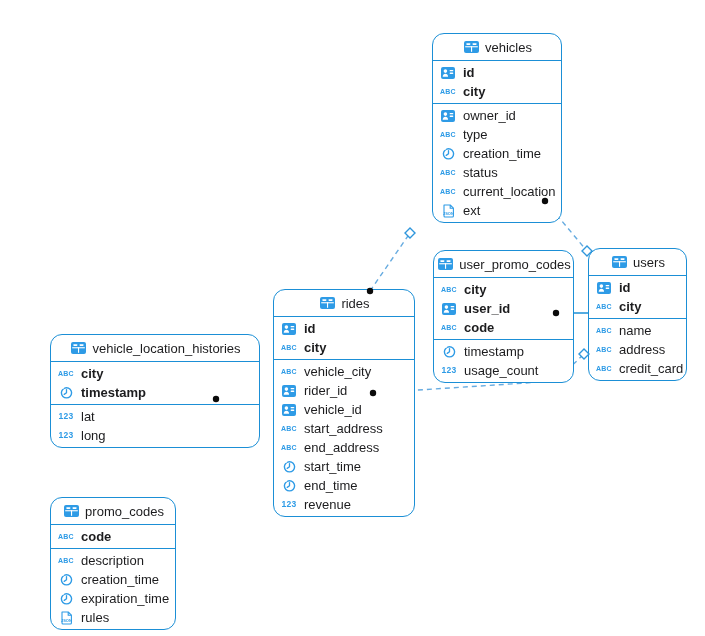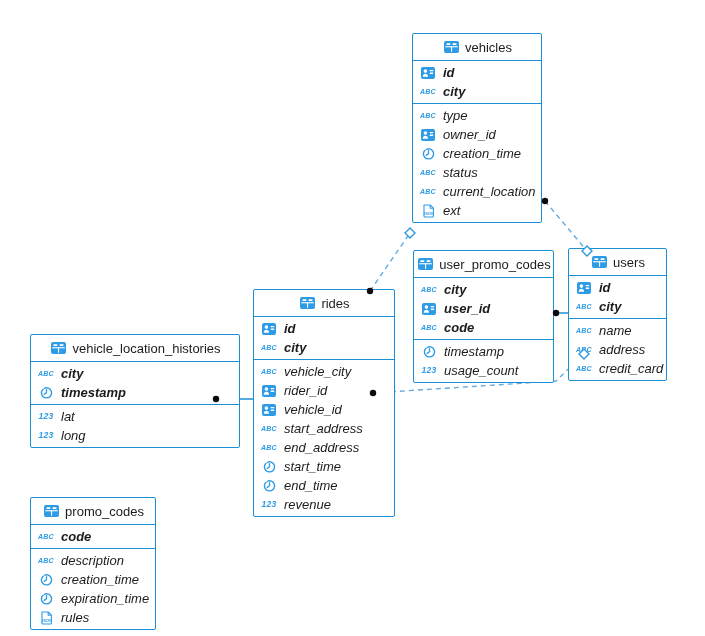--- a/index.html
+++ b/index.html
@@ -1,23 +1,23 @@
 <!DOCTYPE html>
 <html><head>
 <meta charset="utf-8">
 <style>
   html,body{margin:0;padding:0;background:#fff;}
   .canvas{position:relative;width:705px;height:636px;background:#ffffff;
           font-family:"Liberation Sans",sans-serif;overflow:hidden;}
   svg.layer{position:absolute;left:0;top:0;pointer-events:none;}
-  .tbl{position:absolute;background:#fff;border:1.5px solid #1b8fd6;border-radius:2px;
-       box-sizing:border-box;z-index:2;}
+  .tbl{position:absolute;background:#fff;border:1.5px solid #1b8fd6;border-radius:12px;
+       box-sizing:border-box;z-index:2;margin-left:20px;}
   .tbl-header{display:flex;align-items:center;justify-content:center;gap:5px;height:26px;
        border-bottom:1.5px solid #1b8fd6;font-size:13px;color:#1c1c1e;}
-  .section{padding:2px 0;font-style:italic;}
+  .section{padding:2px 0;}
   .section.flds{border-top:1.5px solid #1b8fd6;}
   .row{display:flex;align-items:center;gap:6px;height:19px;padding:0 8px 0 6px;
        font-size:13px;color:#1c1c1e;white-space:nowrap;}
   .row.pk .lbl{font-weight:700;}
   .icon{width:18px;display:flex;justify-content:center;align-items:flex-start;flex:none;}
   .txt-icon{color:#2e9be6;font-weight:700;font-size:7px;letter-spacing:.2px;line-height:1;}
   .num-icon{color:#2e9be6;font-weight:700;font-size:8.5px;letter-spacing:.2px;line-height:1;}
   .line-dashed{fill:none;stroke:#66abe0;stroke-width:1.4;stroke-dasharray:5 4;}
   .line-solid{fill:none;stroke:#1b8fd6;stroke-width:1.4;}
   .end-dot{fill:#0b0b0b;}
@@ -64,35 +64,35 @@
           <div class="row pk">
             <span class="icon">
               <span class="txt-icon">ABC</span>
             </span>
             <span class="lbl">city</span>
           </div>
         </div>
         <div class="section flds">
           <div class="row">
             <span class="icon">
+              <svg width="14" height="12" viewBox="0 0 14 12">
+                <rect x="0" y="0" width="14" height="12" rx="2" fill="#2e9be6"></rect>
+                <circle cx="4.4" cy="4.1" r="1.8" fill="#fff"></circle>
+                <path d="M1.7 9.8 c0-2 1.3-3 2.7-3 s2.7 1 2.7 3 z" fill="#fff"></path>
+                <rect x="8.6" y="3" width="3.7" height="1.3" rx="0.6" fill="#fff"></rect>
+                <rect x="8.6" y="5.6" width="3.7" height="1.3" rx="0.6" fill="#fff"></rect>
+              </svg>
+            </span>
+            <span class="lbl">owner_id</span>
+          </div>
+          <div class="row">
+            <span class="icon">
               <span class="txt-icon">ABC</span>
             </span>
             <span class="lbl">type</span>
-          </div>
-          <div class="row">
-            <span class="icon">
-              <svg width="14" height="12" viewBox="0 0 14 12">
-                <rect x="0" y="0" width="14" height="12" rx="2" fill="#2e9be6"></rect>
-                <circle cx="4.4" cy="4.1" r="1.8" fill="#fff"></circle>
-                <path d="M1.7 9.8 c0-2 1.3-3 2.7-3 s2.7 1 2.7 3 z" fill="#fff"></path>
-                <rect x="8.6" y="3" width="3.7" height="1.3" rx="0.6" fill="#fff"></rect>
-                <rect x="8.6" y="5.6" width="3.7" height="1.3" rx="0.6" fill="#fff"></rect>
-              </svg>
-            </span>
-            <span class="lbl">owner_id</span>
           </div>
           <div class="row">
             <span class="icon">
               <svg width="13" height="13" viewBox="0 0 13 13">
                 <circle cx="6.5" cy="6.8" r="5.1" fill="none" stroke="#2e9be6" stroke-width="1.4"></circle>
                 <path d="M6.5 6.8 L6.5 3.6 M6.5 6.8 L4.2 8.4" fill="none" stroke="#2e9be6" stroke-width="1.3" stroke-linecap="round"></path>
                 <path d="M2.2 2.6 L4 1.2" stroke="#fff" stroke-width="1.6"></path>
               </svg>
             </span>
             <span class="lbl">creation_time</span>

